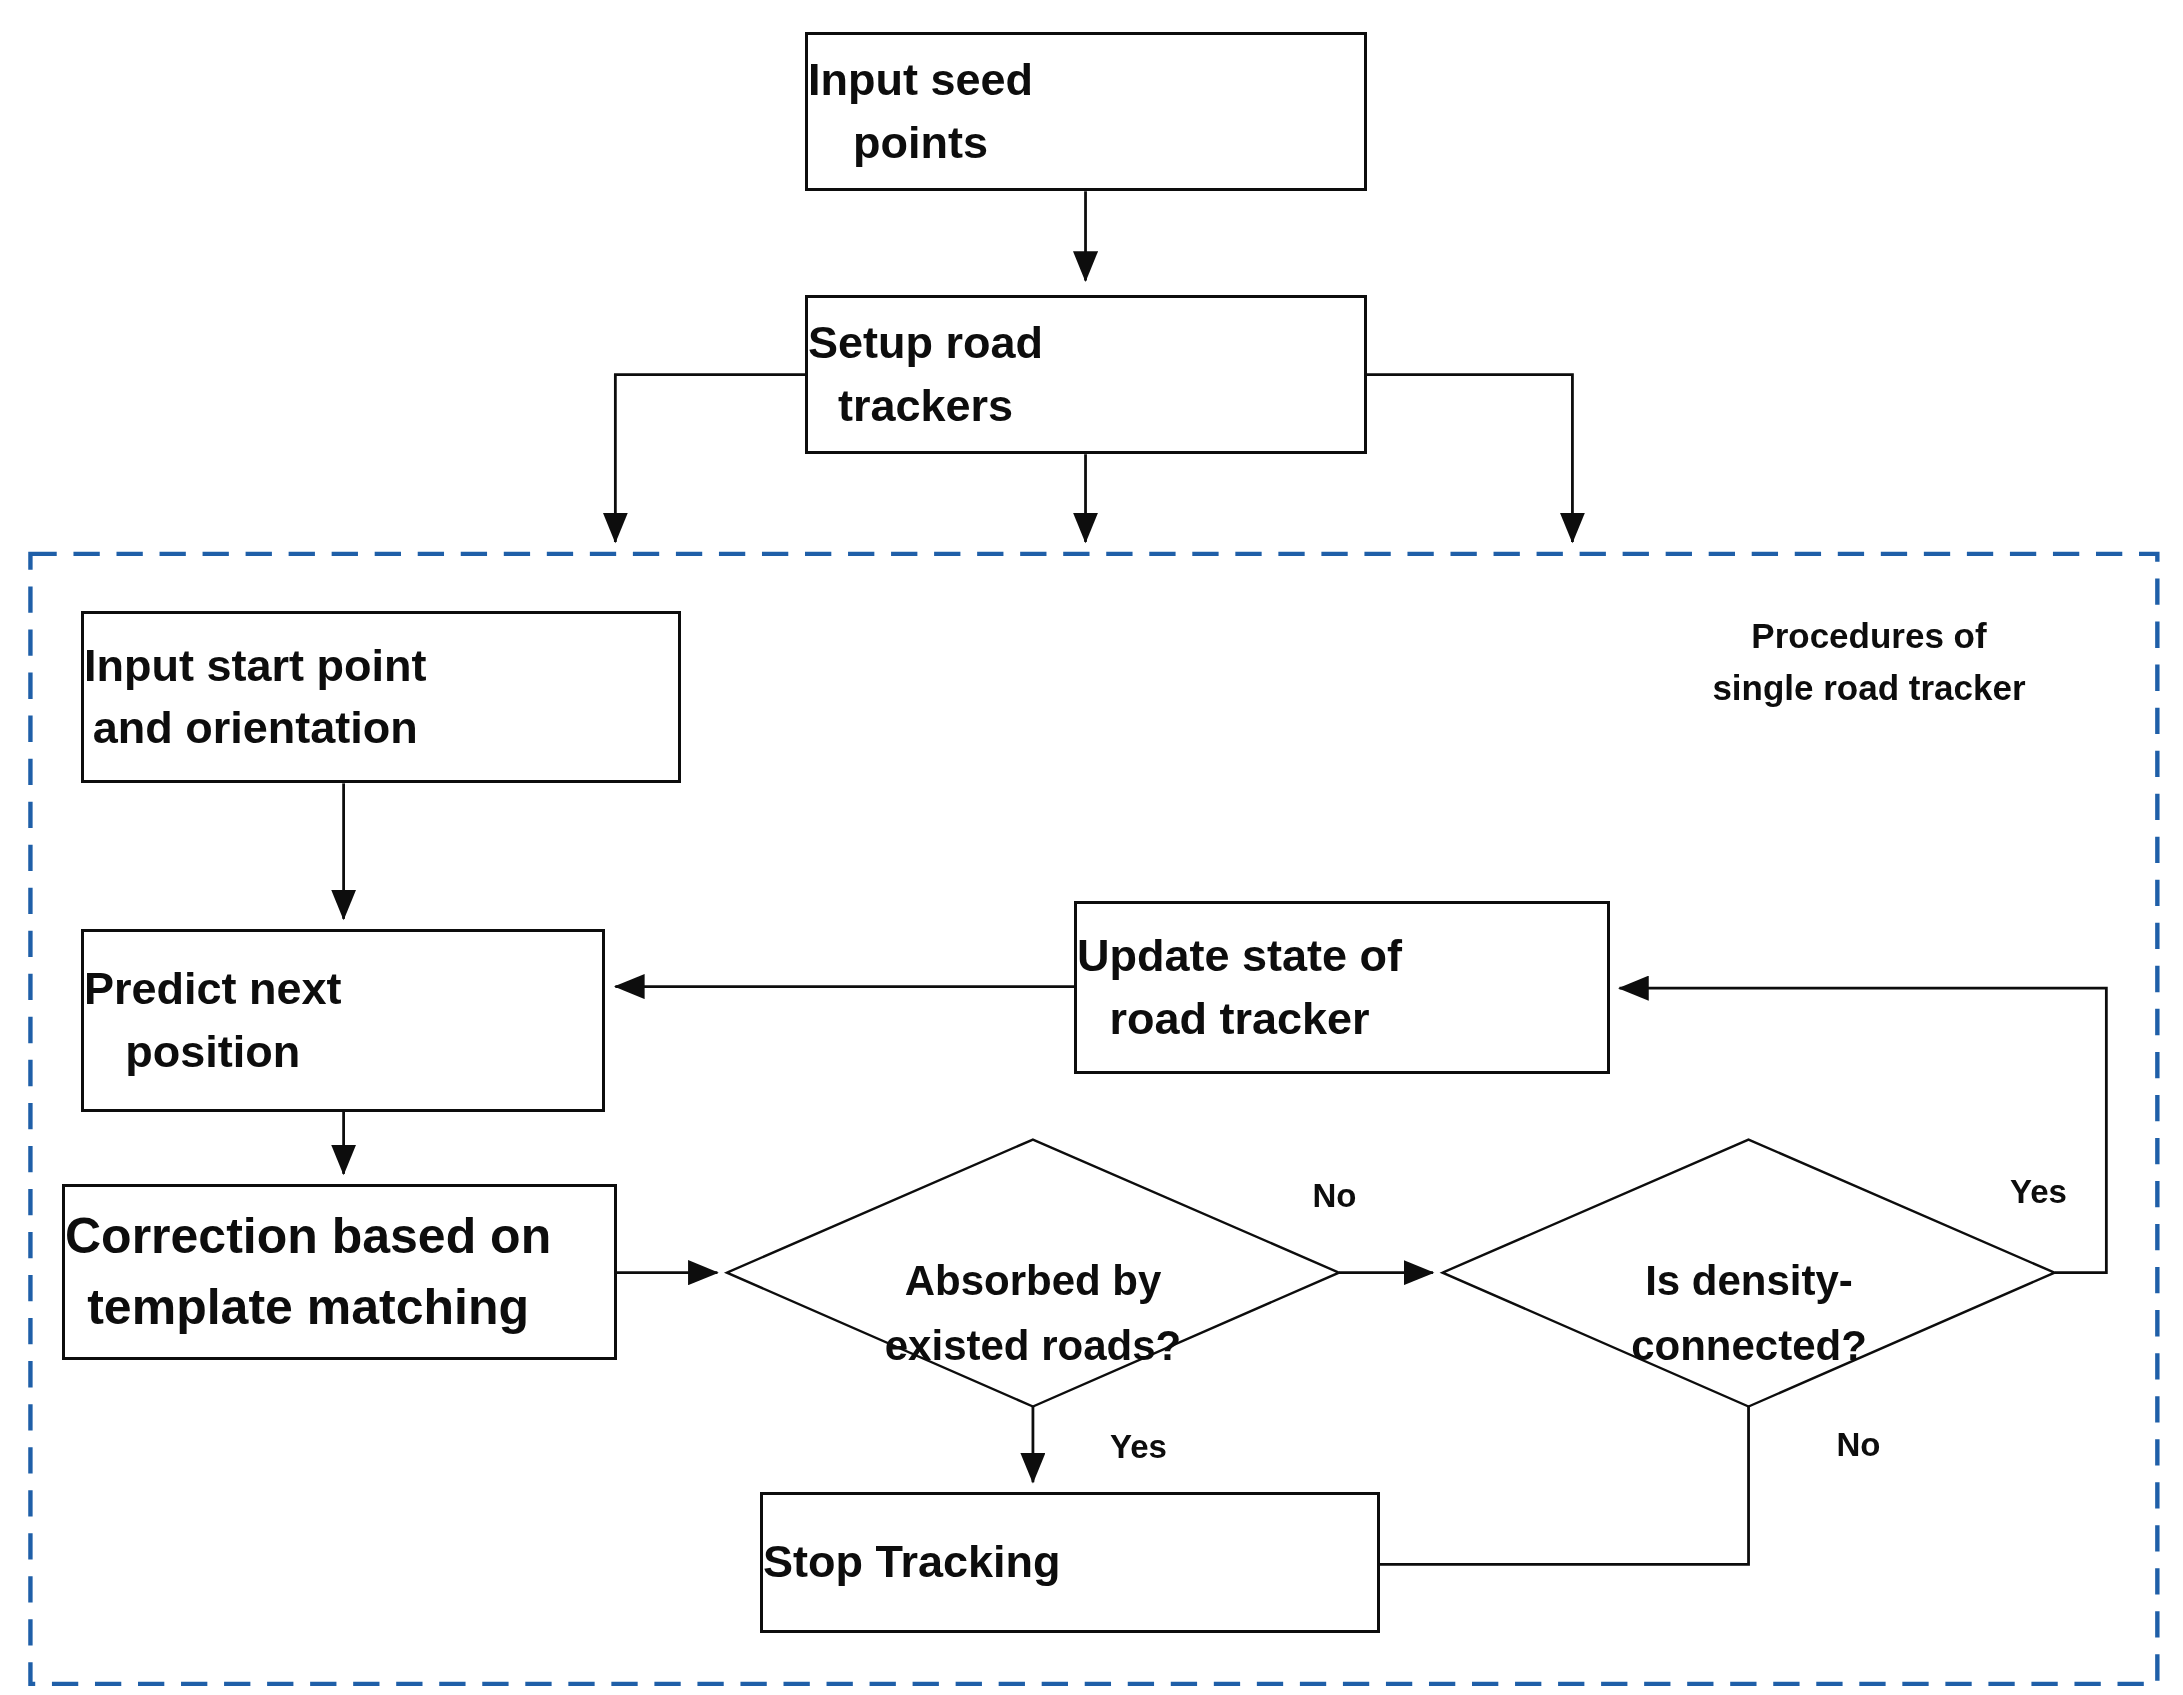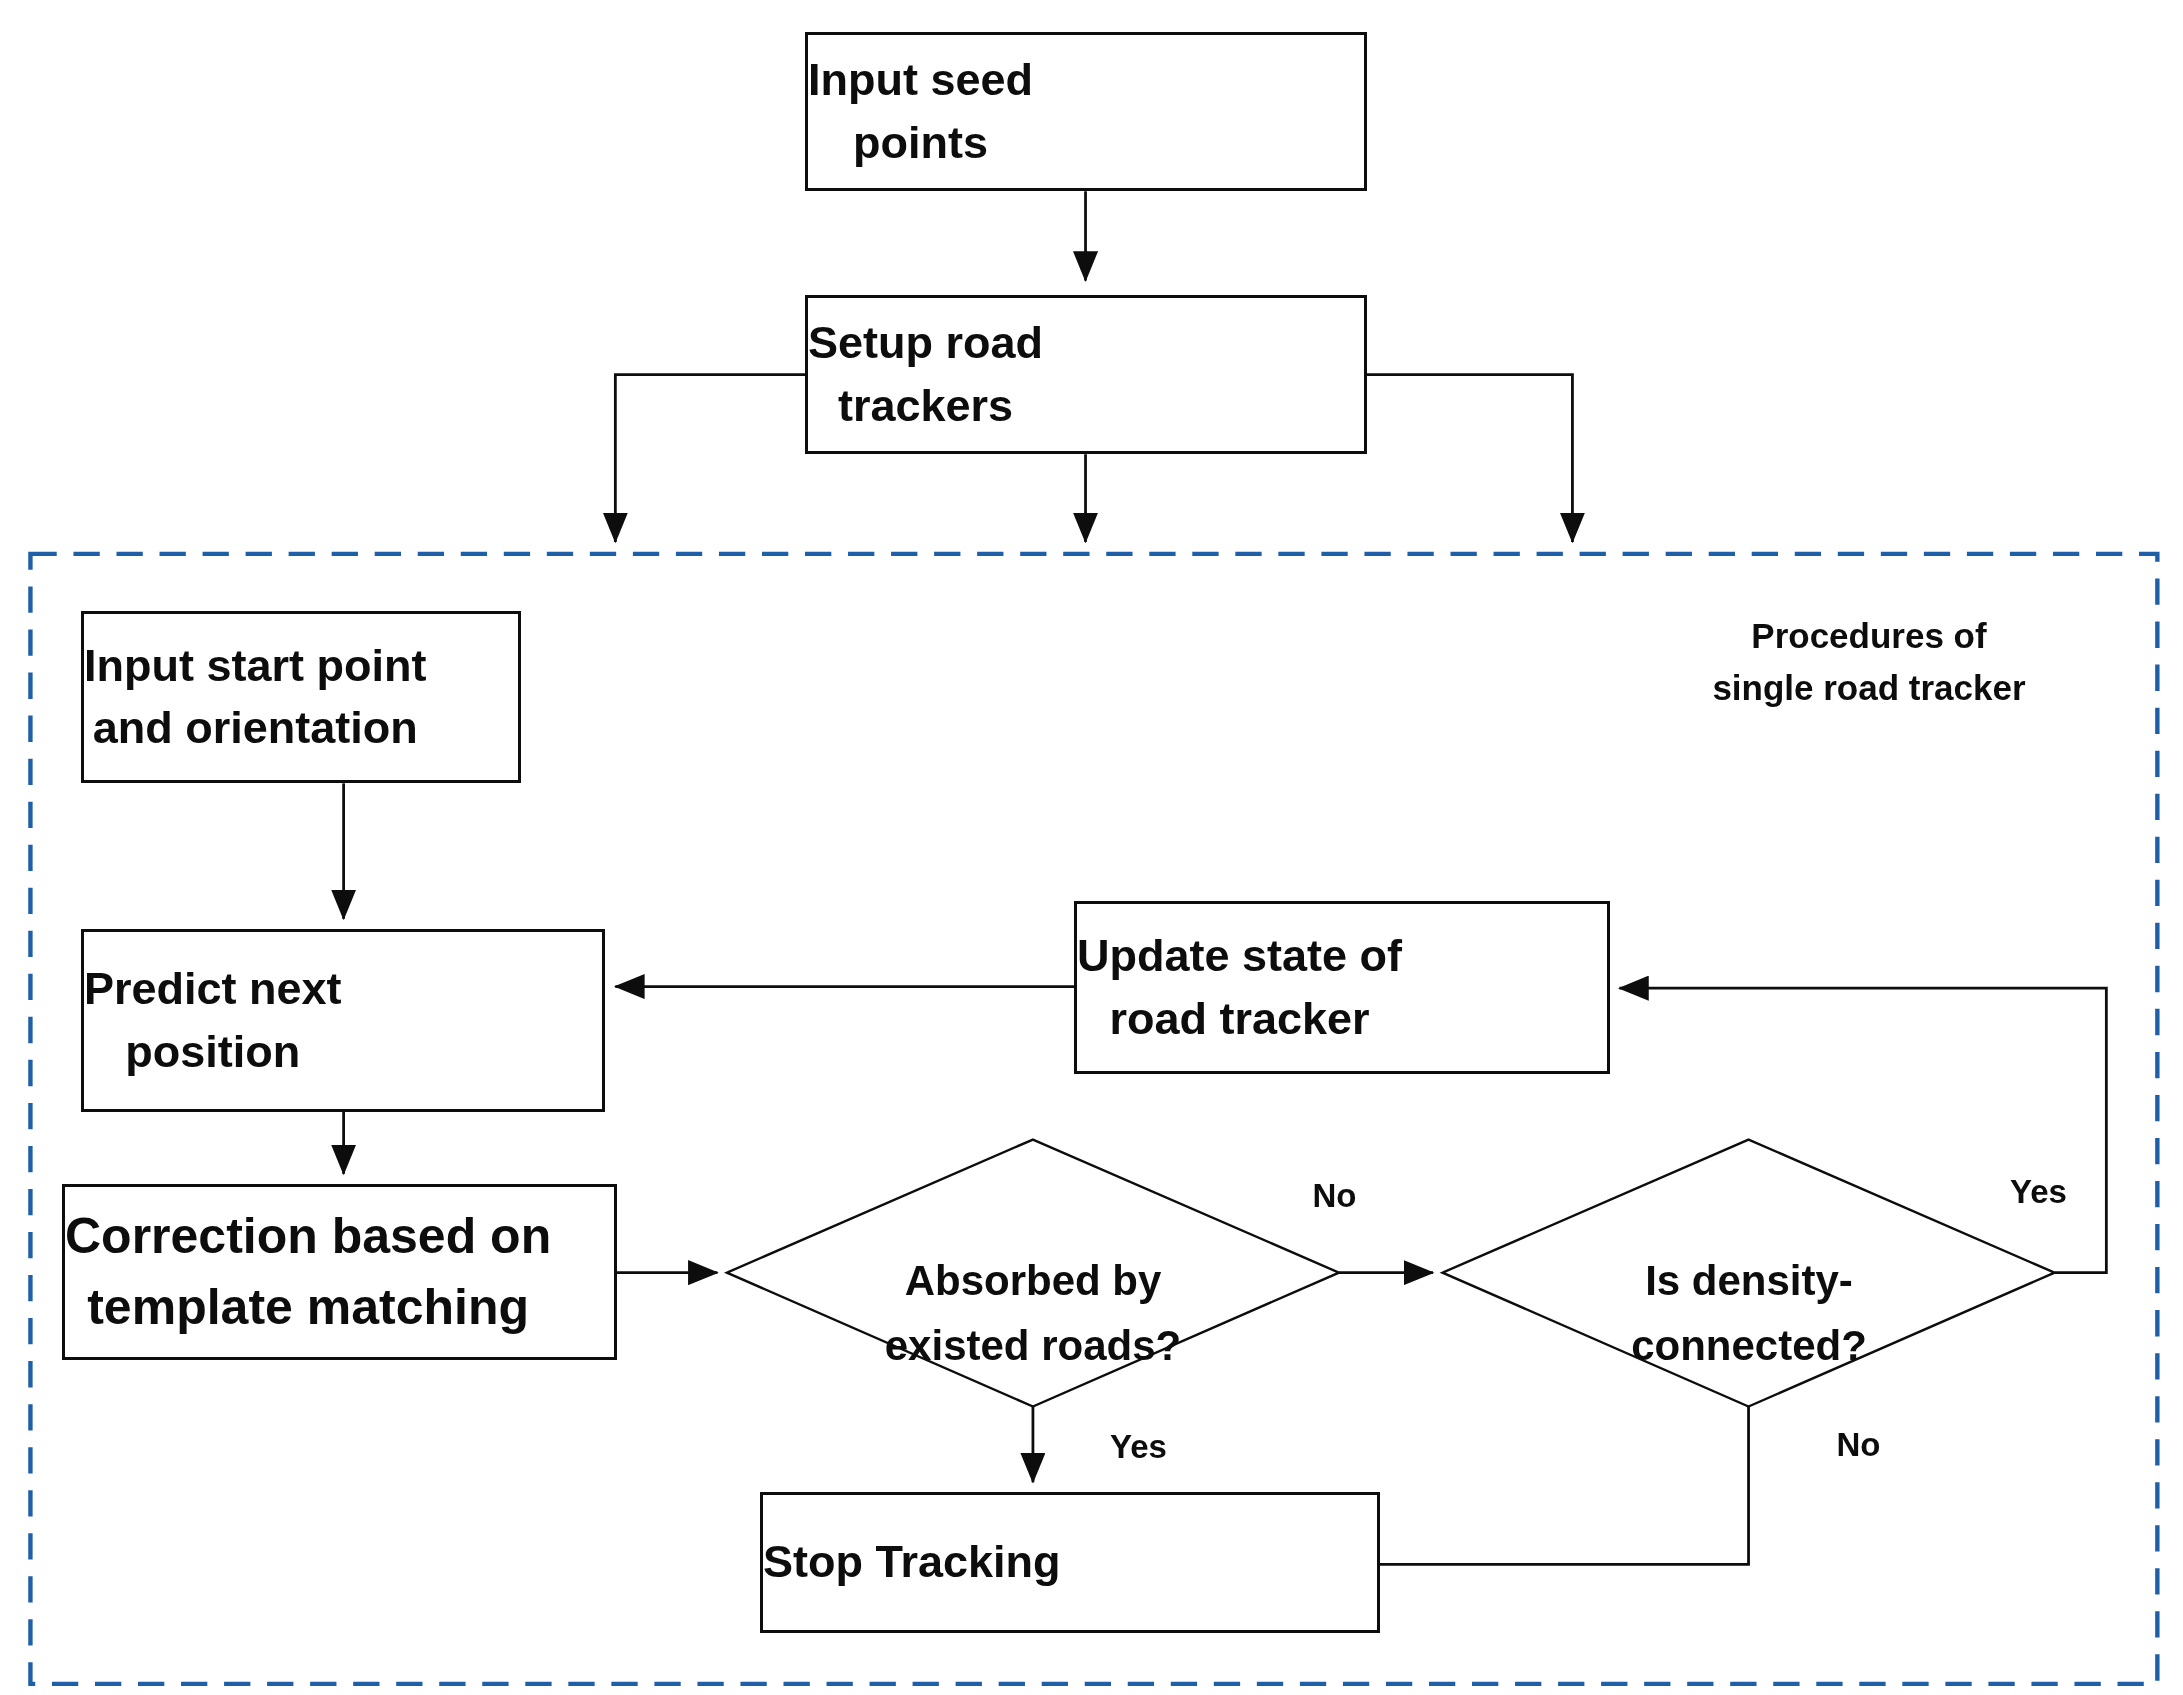--- a/index.html
+++ b/index.html
@@ -121,21 +121,21 @@
   <div class="node" style="left:805px; top:32px; width:562px; height:159px;">
     <div class="lbl">Input seed
 points</div>
   </div>
 
   <div class="node" style="left:805px; top:295px; width:562px; height:159px;">
     <div class="lbl">Setup road
 trackers</div>
   </div>
 
-  <div class="node" style="left:81px; top:611px; width:440px; height:172px;">
+  <div class="node" style="left:81px; top:611px; width:600px; height:172px;">
     <div class="lbl">Input start point
 and orientation</div>
   </div>
 
   <div class="node" style="left:81px; top:929px; width:524px; height:183px;">
     <div class="lbl">Predict next
 position</div>
   </div>
 
   <div class="node small-text" style="left:62px; top:1184px; width:555px; height:176px;">

